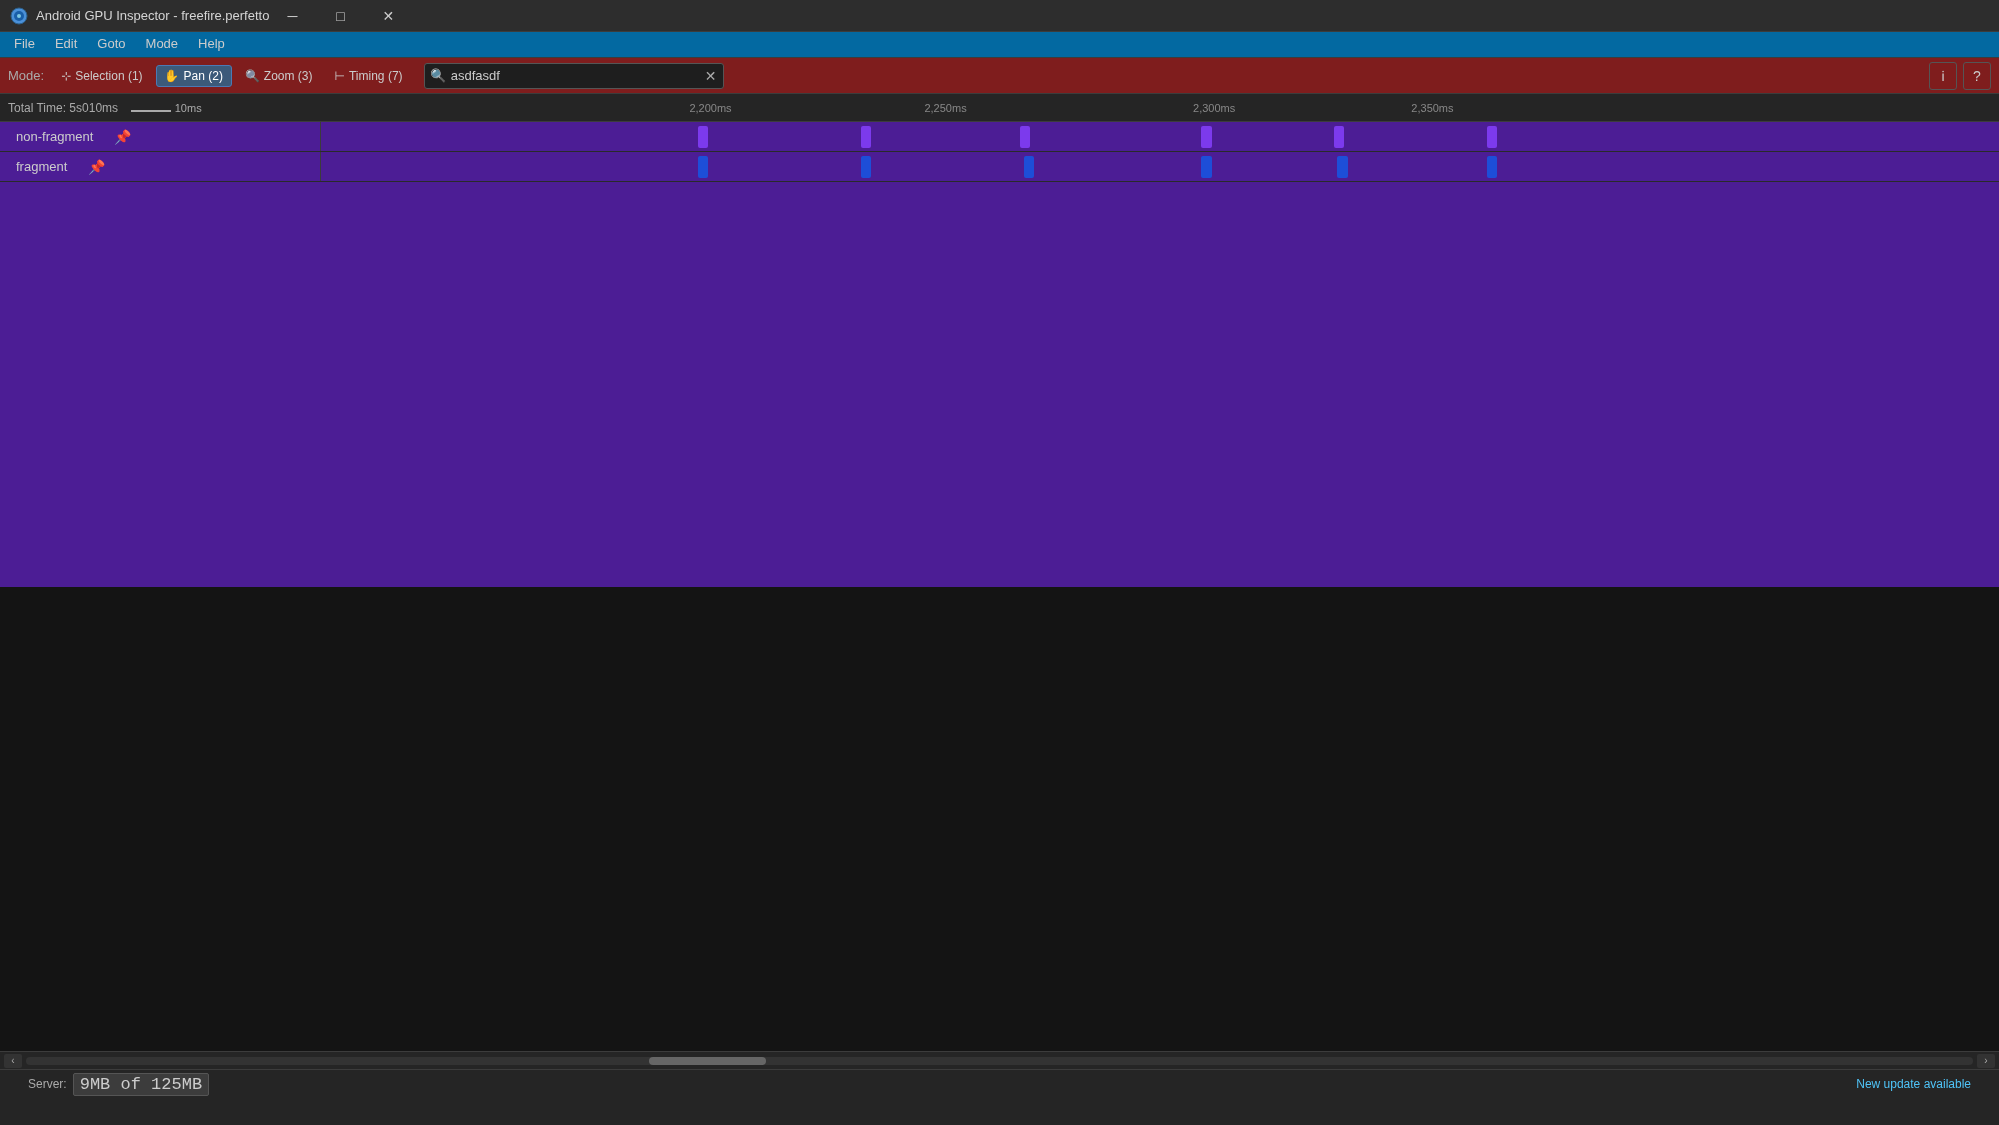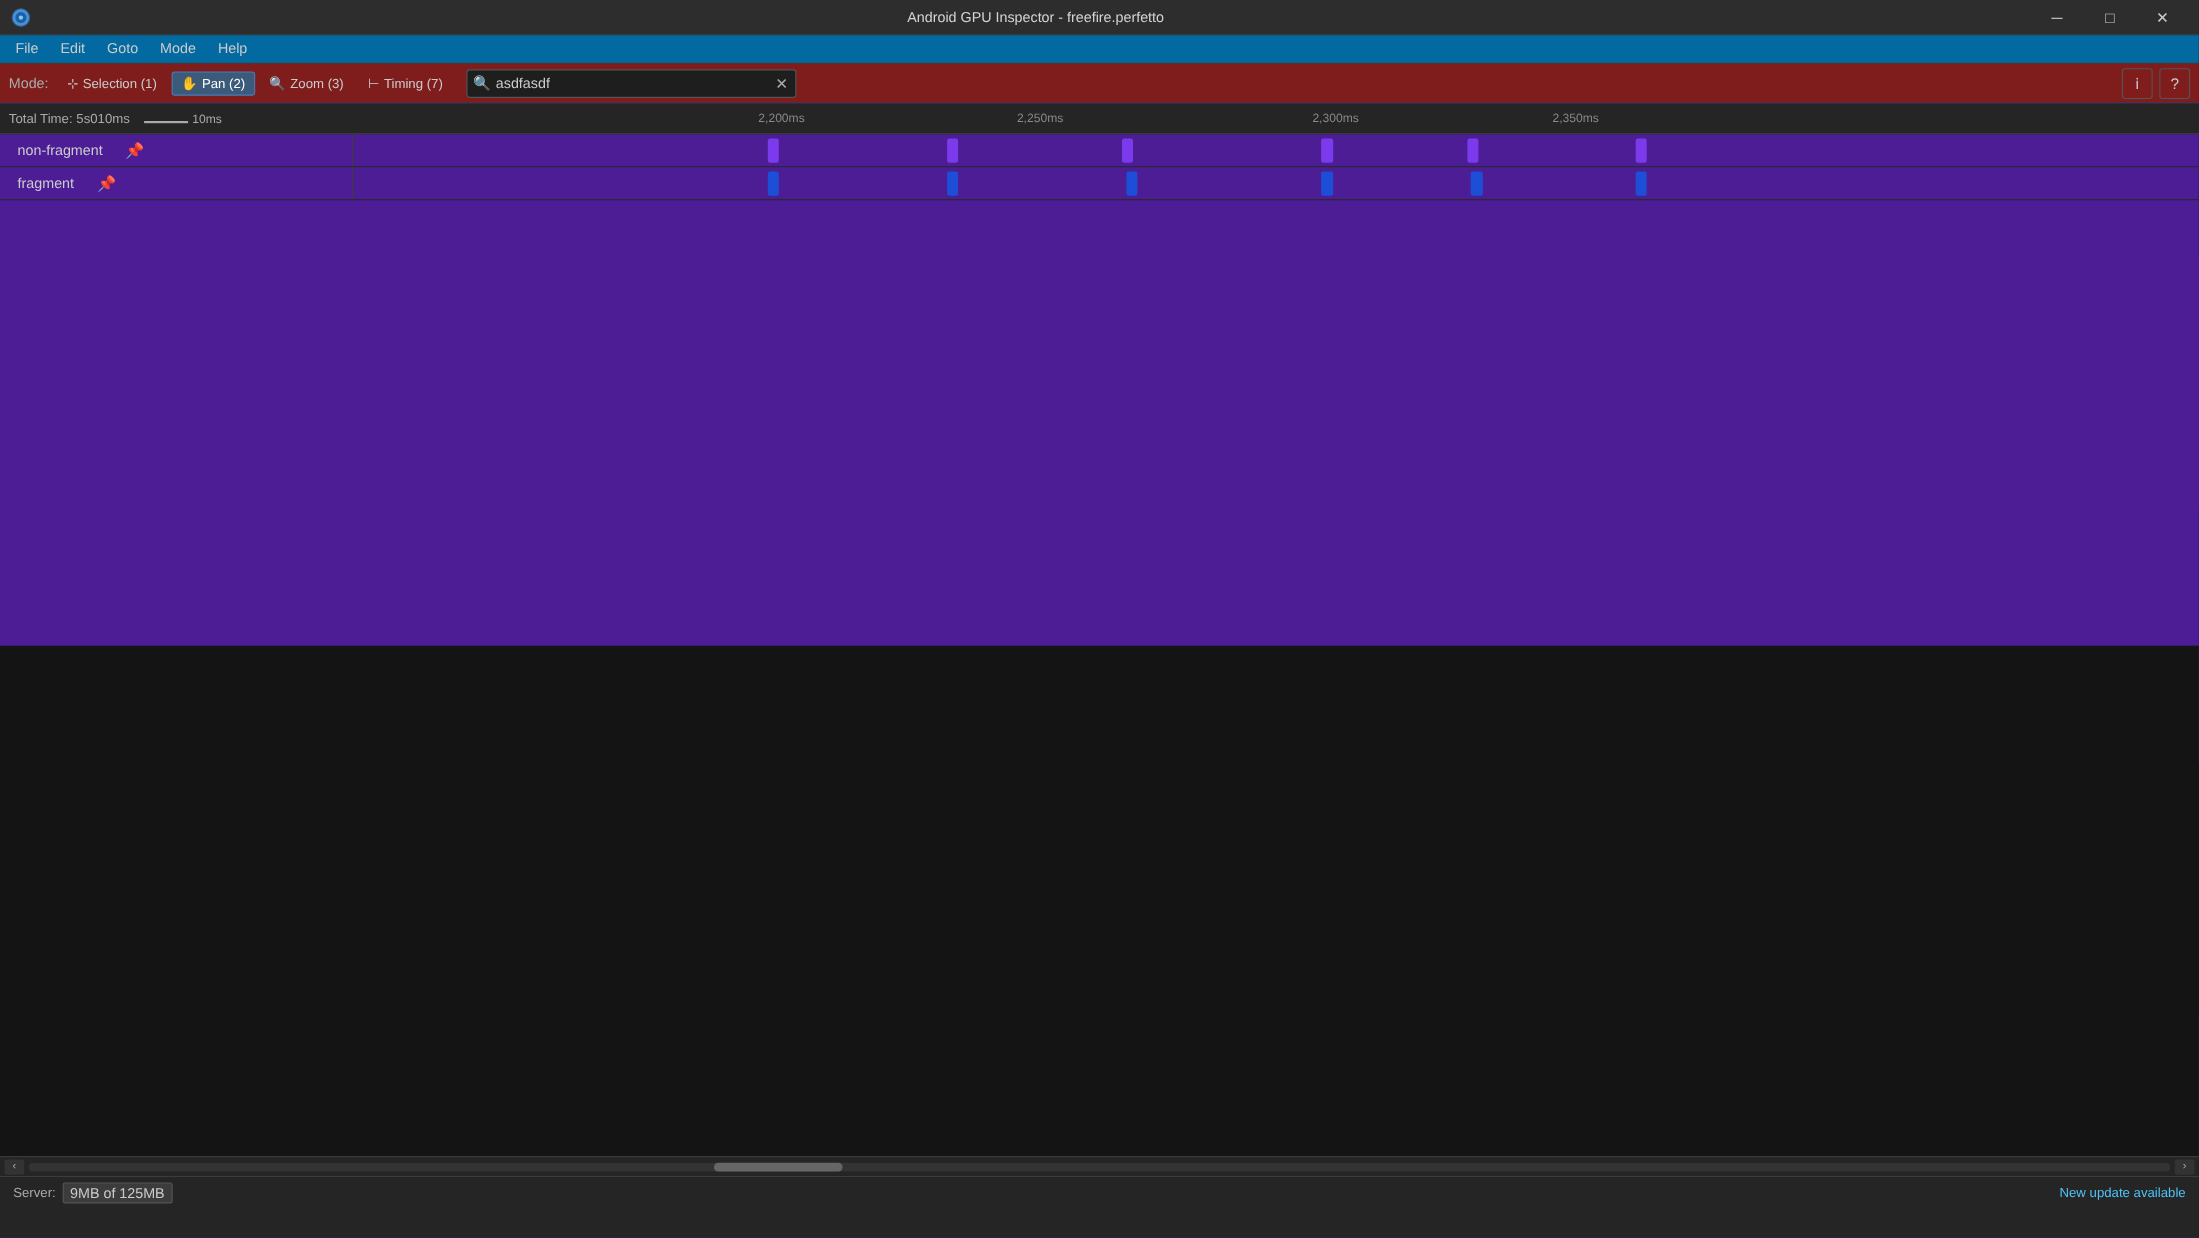--- a/index.html
+++ b/index.html
@@ -16,21 +16,20 @@
     }
     
     #title-bar {
       background: #2d2d2d;
       height: 32px;
       display: flex;
       align-items: center;
       padding: 0 10px;
       border-bottom: 1px solid #3c3c3c;
       flex-shrink: 0;
-      justify-content: space-between;
     }
     #title-bar-icon {
       width: 18px;
       height: 18px;
       margin-right: 8px;
       flex-shrink: 0;
     }
     #window-controls {
       display: flex;
       gap: 2px;
@@ -303,37 +302,38 @@
     }
     #selection-collapse {
       color: #aaa;
       cursor: pointer;
       font-size: 16px;
     }
     #bottom-status {
       height: 28px;
       display: flex;
       align-items: center;
-      padding: 0 12px;
+      padding: 0 28px;
       justify-content: space-between;
     }
     .server-info {
       display: flex;
       align-items: center;
       gap: 6px;
       color: #aaaaaa;
       font-size: 12px;
     }
     .server-label-box {
       background: #3c3c3c;
       border: 1px solid #555;
       padding: 1px 6px;
       border-radius: 2px;
       color: #cccccc;
-      font-size: 13px;
+      font-size: 17px;
+      font-family: Liberation Mono, monospace;
     }
     .update-link {
       color: #4fc3f7;
       font-size: 12px;
       cursor: pointer;
       text-decoration: none;
     }
     
     .track-divider {
       position: absolute;

